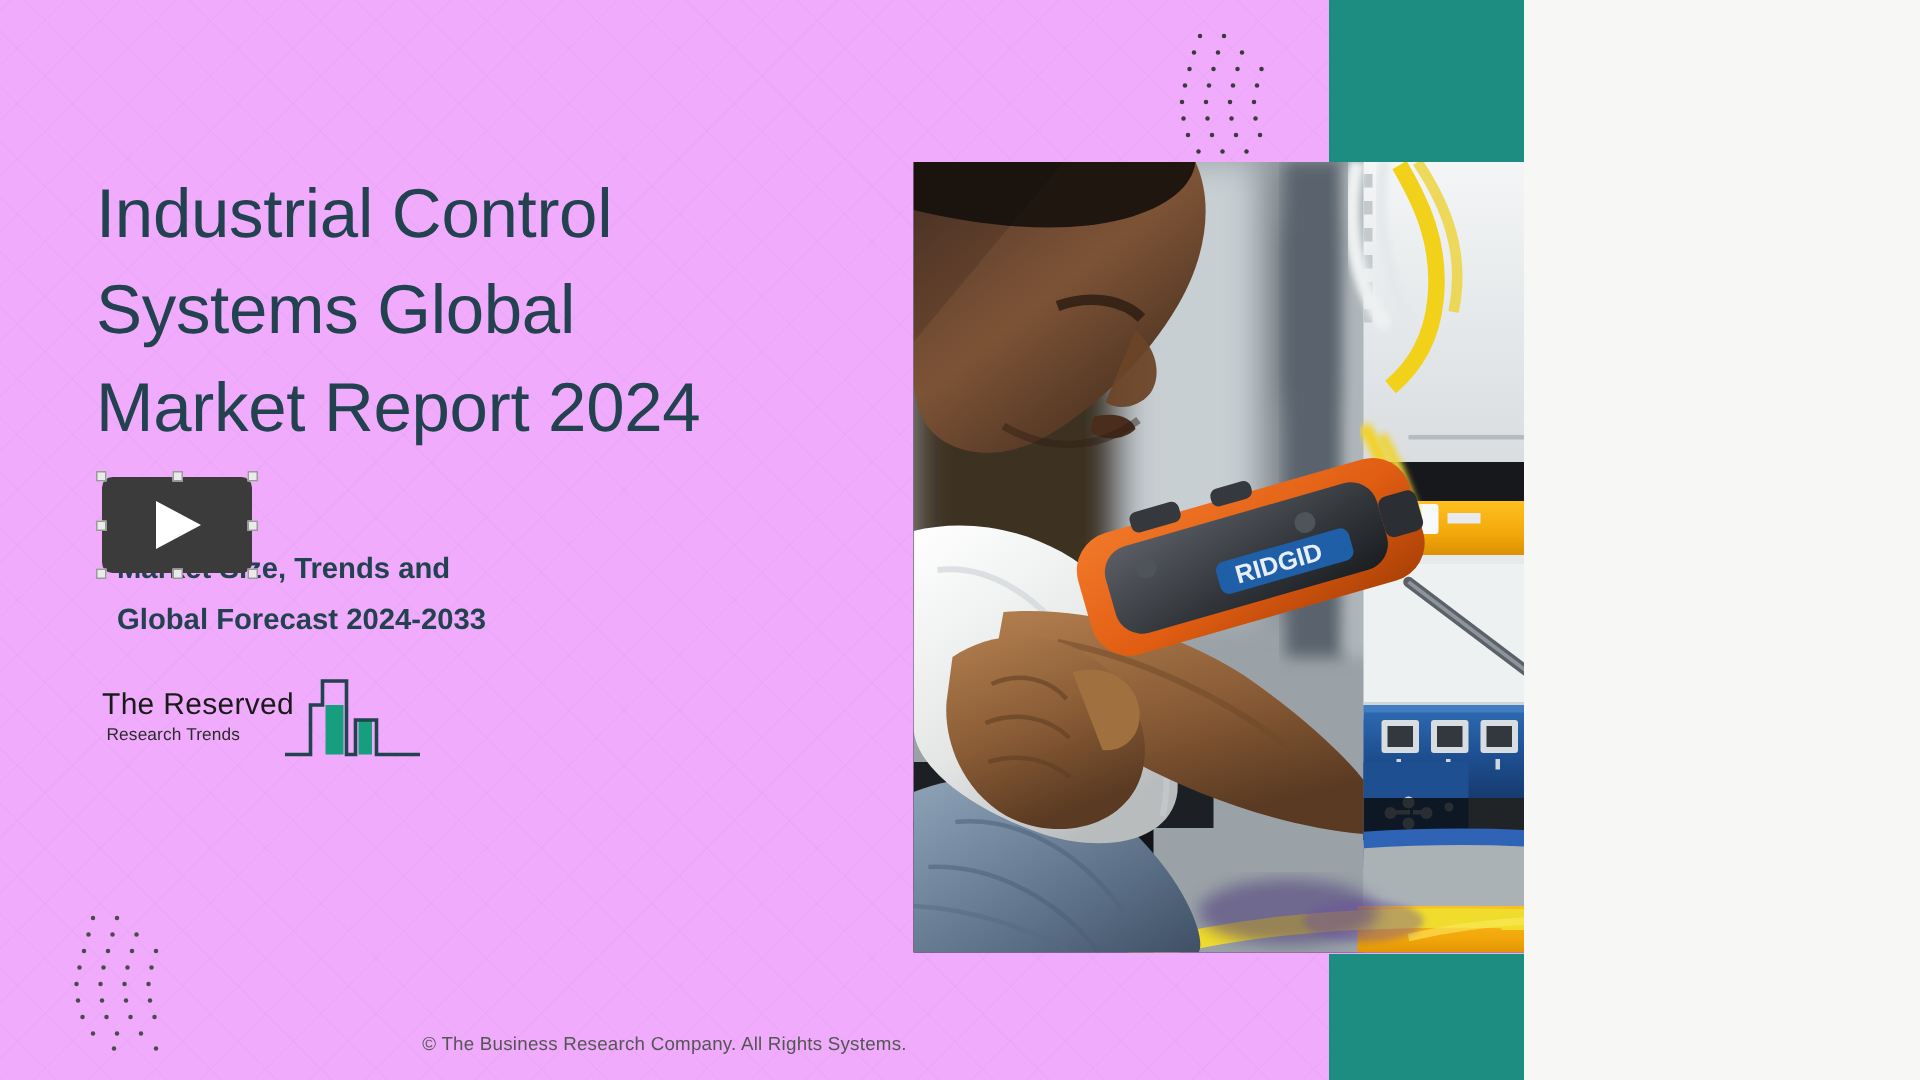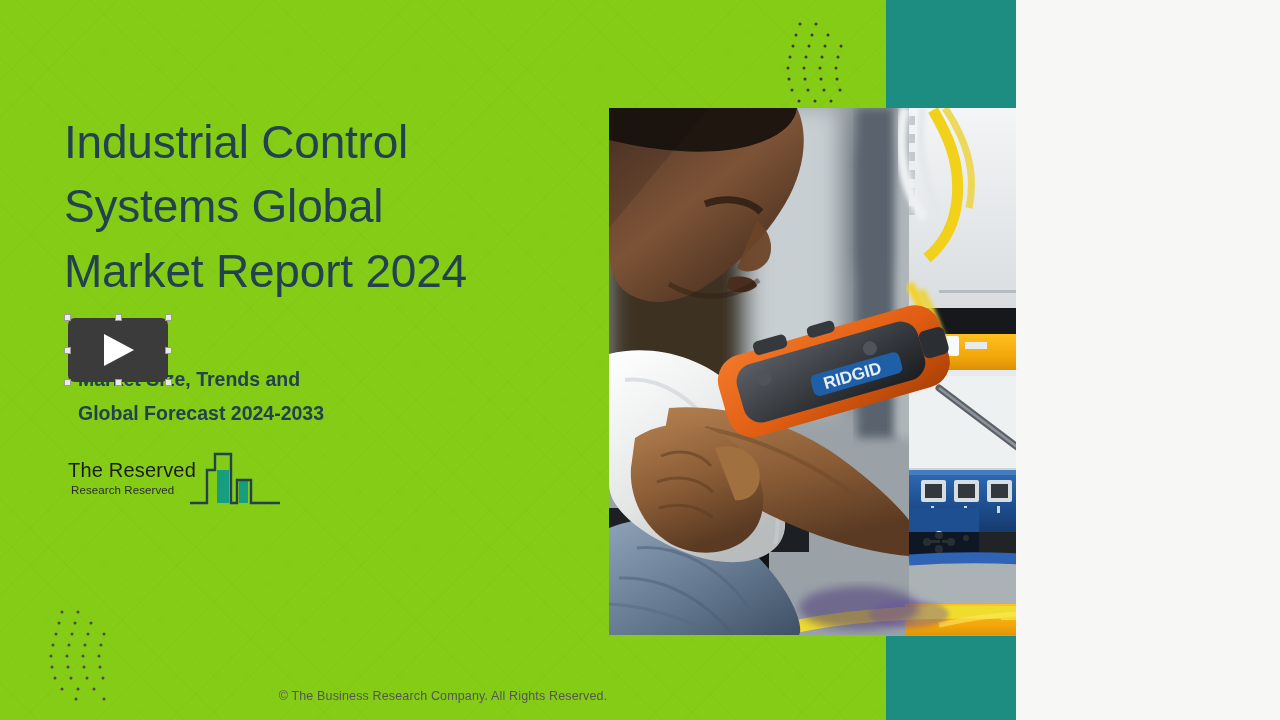--- a/index.html
+++ b/index.html
@@ -6,21 +6,21 @@
   * { margin:0; padding:0; box-sizing:border-box; }
   html, body { width:1280px; height:720px; overflow:hidden; }
   body {
     font-family: "Liberation Sans", sans-serif;
     background:#f7f7f5;
     position:relative;
   }
   #slide {
     position:absolute; inset:0;
     width:1016px; height:720px;
-    background:#84cc16;
+    background:#f0abfc;
     overflow:hidden;
   }
   
   #bg-texture {
     position:absolute; inset:0;
     background-image:
       repeating-linear-gradient(45deg, rgba(0,0,0,0.016) 0 1px, transparent 1px 26px),
       repeating-linear-gradient(-45deg, rgba(0,0,0,0.016) 0 1px, transparent 1px 26px);
     pointer-events:none;
   }
@@ -217,21 +217,21 @@
     <span class="sel-handle sh-ml"></span>
     <span class="sel-handle sh-mr"></span>
     <span class="sel-handle sh-bl"></span>
     <span class="sel-handle sh-bc"></span>
     <span class="sel-handle sh-br"></span>
   </div>
 
   <div id="logo">
     <div id="logo-text-block">
       <div id="logo-name">The Reserved</div>
-      <div id="logo-sub">Research Reserved</div>
+      <div id="logo-sub">Research Trends</div>
     </div>
     <div id="logo-chart">
       <svg width="90" height="58" viewBox="0 0 90 58">
 
         <rect x="27" y="18" width="12" height="33" fill="#179e7e"></rect>
         <rect x="49" y="28" width="9" height="23" fill="#179e7e"></rect>
 
         <polyline points="0,51 17,51 17,18 25,18 25,2 41,2 41,51 47,51 47,28 61,28 61,51 90,51" fill="none" stroke="#23424f" stroke-width="2.4" stroke-linejoin="miter" stroke-linecap="butt"></polyline>
       </svg>
     </div>
@@ -576,15 +576,15 @@
       </g>
 
       <path d="M330 280 L452 372" stroke="#5b6167" stroke-width="7" stroke-linecap="round" fill="none"></path>
       <path d="M330 280 L452 372" stroke="#8d949b" stroke-width="2.5" fill="none"></path>
 
       <rect x="0" y="0" width="663" height="527" fill="none"></rect>
       <path d="M0 0 L100 0 L0 120 Z" fill="#000" opacity="0.12"></path>
     </svg>
   </div>
 
-  <div id="footer">© The Business Research Company.  All Rights Reserved.</div>
+  <div id="footer">© The Business Research Company.  All Rights Systems.</div>
 
 </div>
 
 </body></html>

